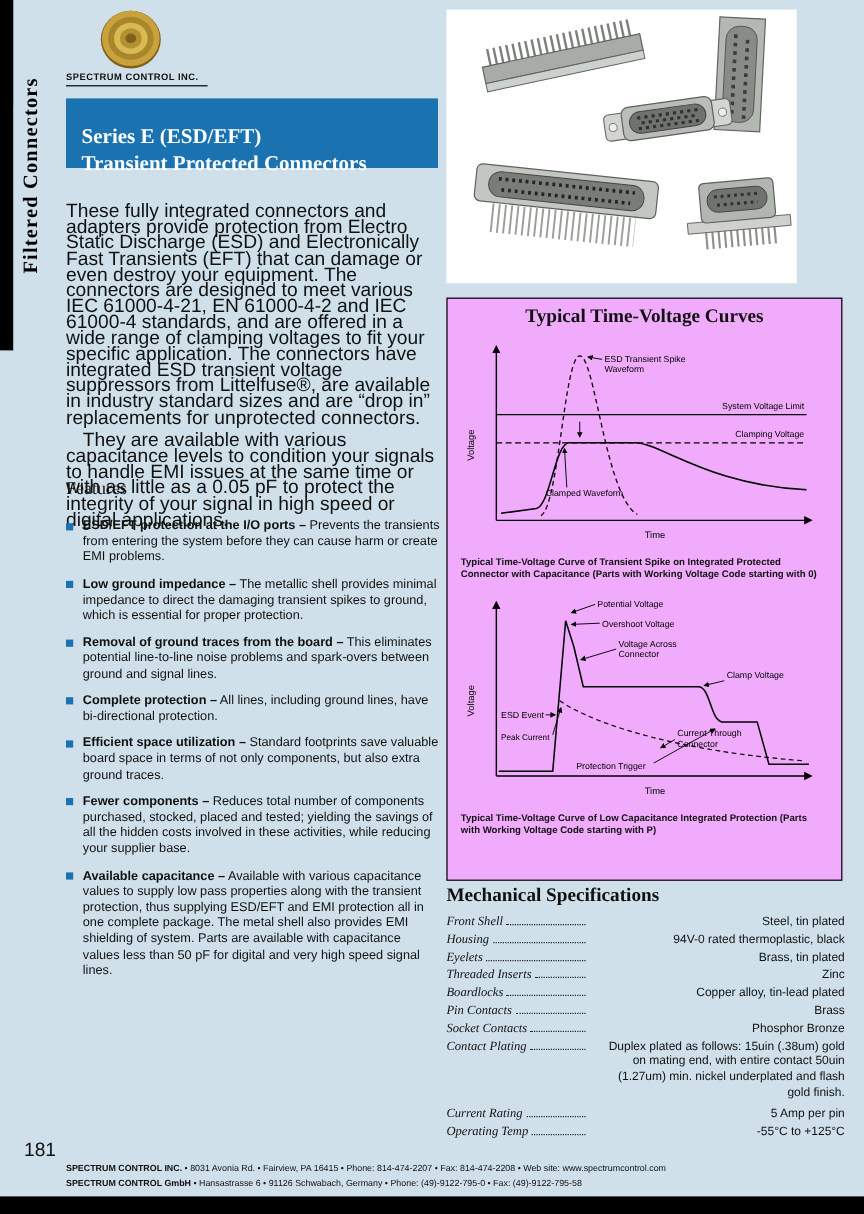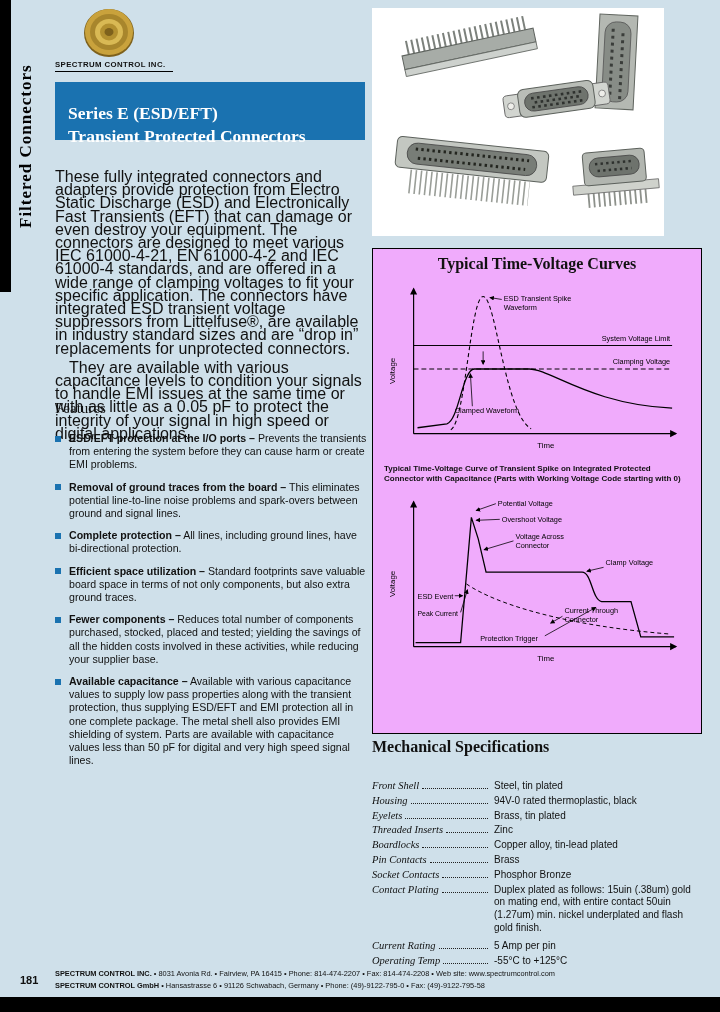--- a/index.html
+++ b/index.html
@@ -58,32 +58,32 @@
   }
   .chart-title {
     text-align:center; font-family:"Liberation Serif", serif;
     font-weight:bold; font-size:16px; margin-bottom:2px;
   }
   .chart-svg { width:312px; height:188px; display:block; }
   .chart-caption { font-size:8px; line-height:10px; font-weight:bold; padding:1px 4px 4px 4px; }
 
   
   .specs-h { left:372px; top:738px; font-family:"Liberation Serif", serif; font-size:16px; font-weight:bold; }
-  .specs { left:372px; top:780px; width:332px; }
+  .specs { left:372px; top:763px; width:332px;text-align:right; }
   .spec-row { display:grid; grid-template-columns:118px 1fr; column-gap:4px; margin-bottom:2px; }
   .spec-row.gap-above { margin-top:5px; }
   .spec-label {
     display:flex; align-items:baseline; overflow:hidden;
     font-family:"Liberation Serif", serif; font-style:italic; font-size:10.5px;
   }
   .spec-label .leader { flex:1; border-bottom:1.6px dotted #222; margin:0 2px 2px 3px; min-width:6px; }
   .spec-value { font-size:10px; line-height:12.8px; }
 
   
-  .pagenum { left:20px; top:974px; font-size:11px; font-weight:bold; }
+  .pagenum { left:20px; top:950px; font-size:16px; font-weight:normal; }
   .footer-lines { left:55px; top:968px; width:655px; font-size:7.4px; line-height:12px; white-space:nowrap; }
   .bottom-bar { left:0; top:997px; width:720px; height:15px; background:#000; }
 
   svg text { font-family:"Liberation Sans", sans-serif; fill:#000; }
 </style>
 </head>
 <body>
 
 <div class="page">
 
@@ -160,20 +160,24 @@
   </div>
 
   <h2 class="abs features-h">Features</h2>
   <div class="abs features">
     <div class="feature">
       <span class="sq"></span>
       <b>ESD/EFT protection at the I/O ports –</b> <span>Prevents the transients from entering the system before they can cause harm or create EMI problems.</span>
     </div>
     <div class="feature">
       <span class="sq"></span>
+      <b>Low ground impedance –</b> <span>The metallic shell provides minimal impedance to direct the damaging transient spikes to ground, which is essential for proper protection.</span>
+    </div>
+    <div class="feature">
+      <span class="sq"></span>
       <b>Removal of ground traces from the board –</b> <span>This eliminates potential line-to-line noise problems and spark-overs between ground and signal lines.</span>
     </div>
     <div class="feature">
       <span class="sq"></span>
       <b>Complete protection –</b> <span>All lines, including ground lines, have bi-directional protection.</span>
     </div>
     <div class="feature">
       <span class="sq"></span>
       <b>Efficient space utilization –</b> <span>Standard footprints save valuable board space in terms of not only components, but also extra ground traces.</span>
     </div>
@@ -253,20 +257,21 @@
       <text x="36" y="131" font-size="7">Peak Current</text>
       <line x1="80" y1="127" x2="87" y2="104" stroke="#000" stroke-width="0.8" marker-end="url(#ar2)"></line>
 
       <text x="186" y="128" font-size="7.5">Current Through</text>
       <text x="186" y="137" font-size="7.5">Connector</text>
       <line x1="184" y1="131" x2="172" y2="138" stroke="#000" stroke-width="0.8" marker-end="url(#ar2)"></line>
 
       <text x="100" y="156" font-size="7.5">Protection Trigger</text>
       <line x1="166" y1="151" x2="218" y2="122" stroke="#000" stroke-width="0.8" marker-end="url(#ar2)"></line>
     </svg>
+    <div class="chart-caption">Typical Time-Voltage Curve of Low Capacitance Integrated Protection (Parts with Working Voltage Code starting with P)</div>
   </div>
 
   <h2 class="abs specs-h">Mechanical Specifications</h2>
   <div class="abs specs">
     <div class="spec-row">
       <span class="spec-label">
           <span>Front Shell</span>
           <span class="leader"></span>
         </span>
       <span class="spec-value">Steel, tin plated</span>

